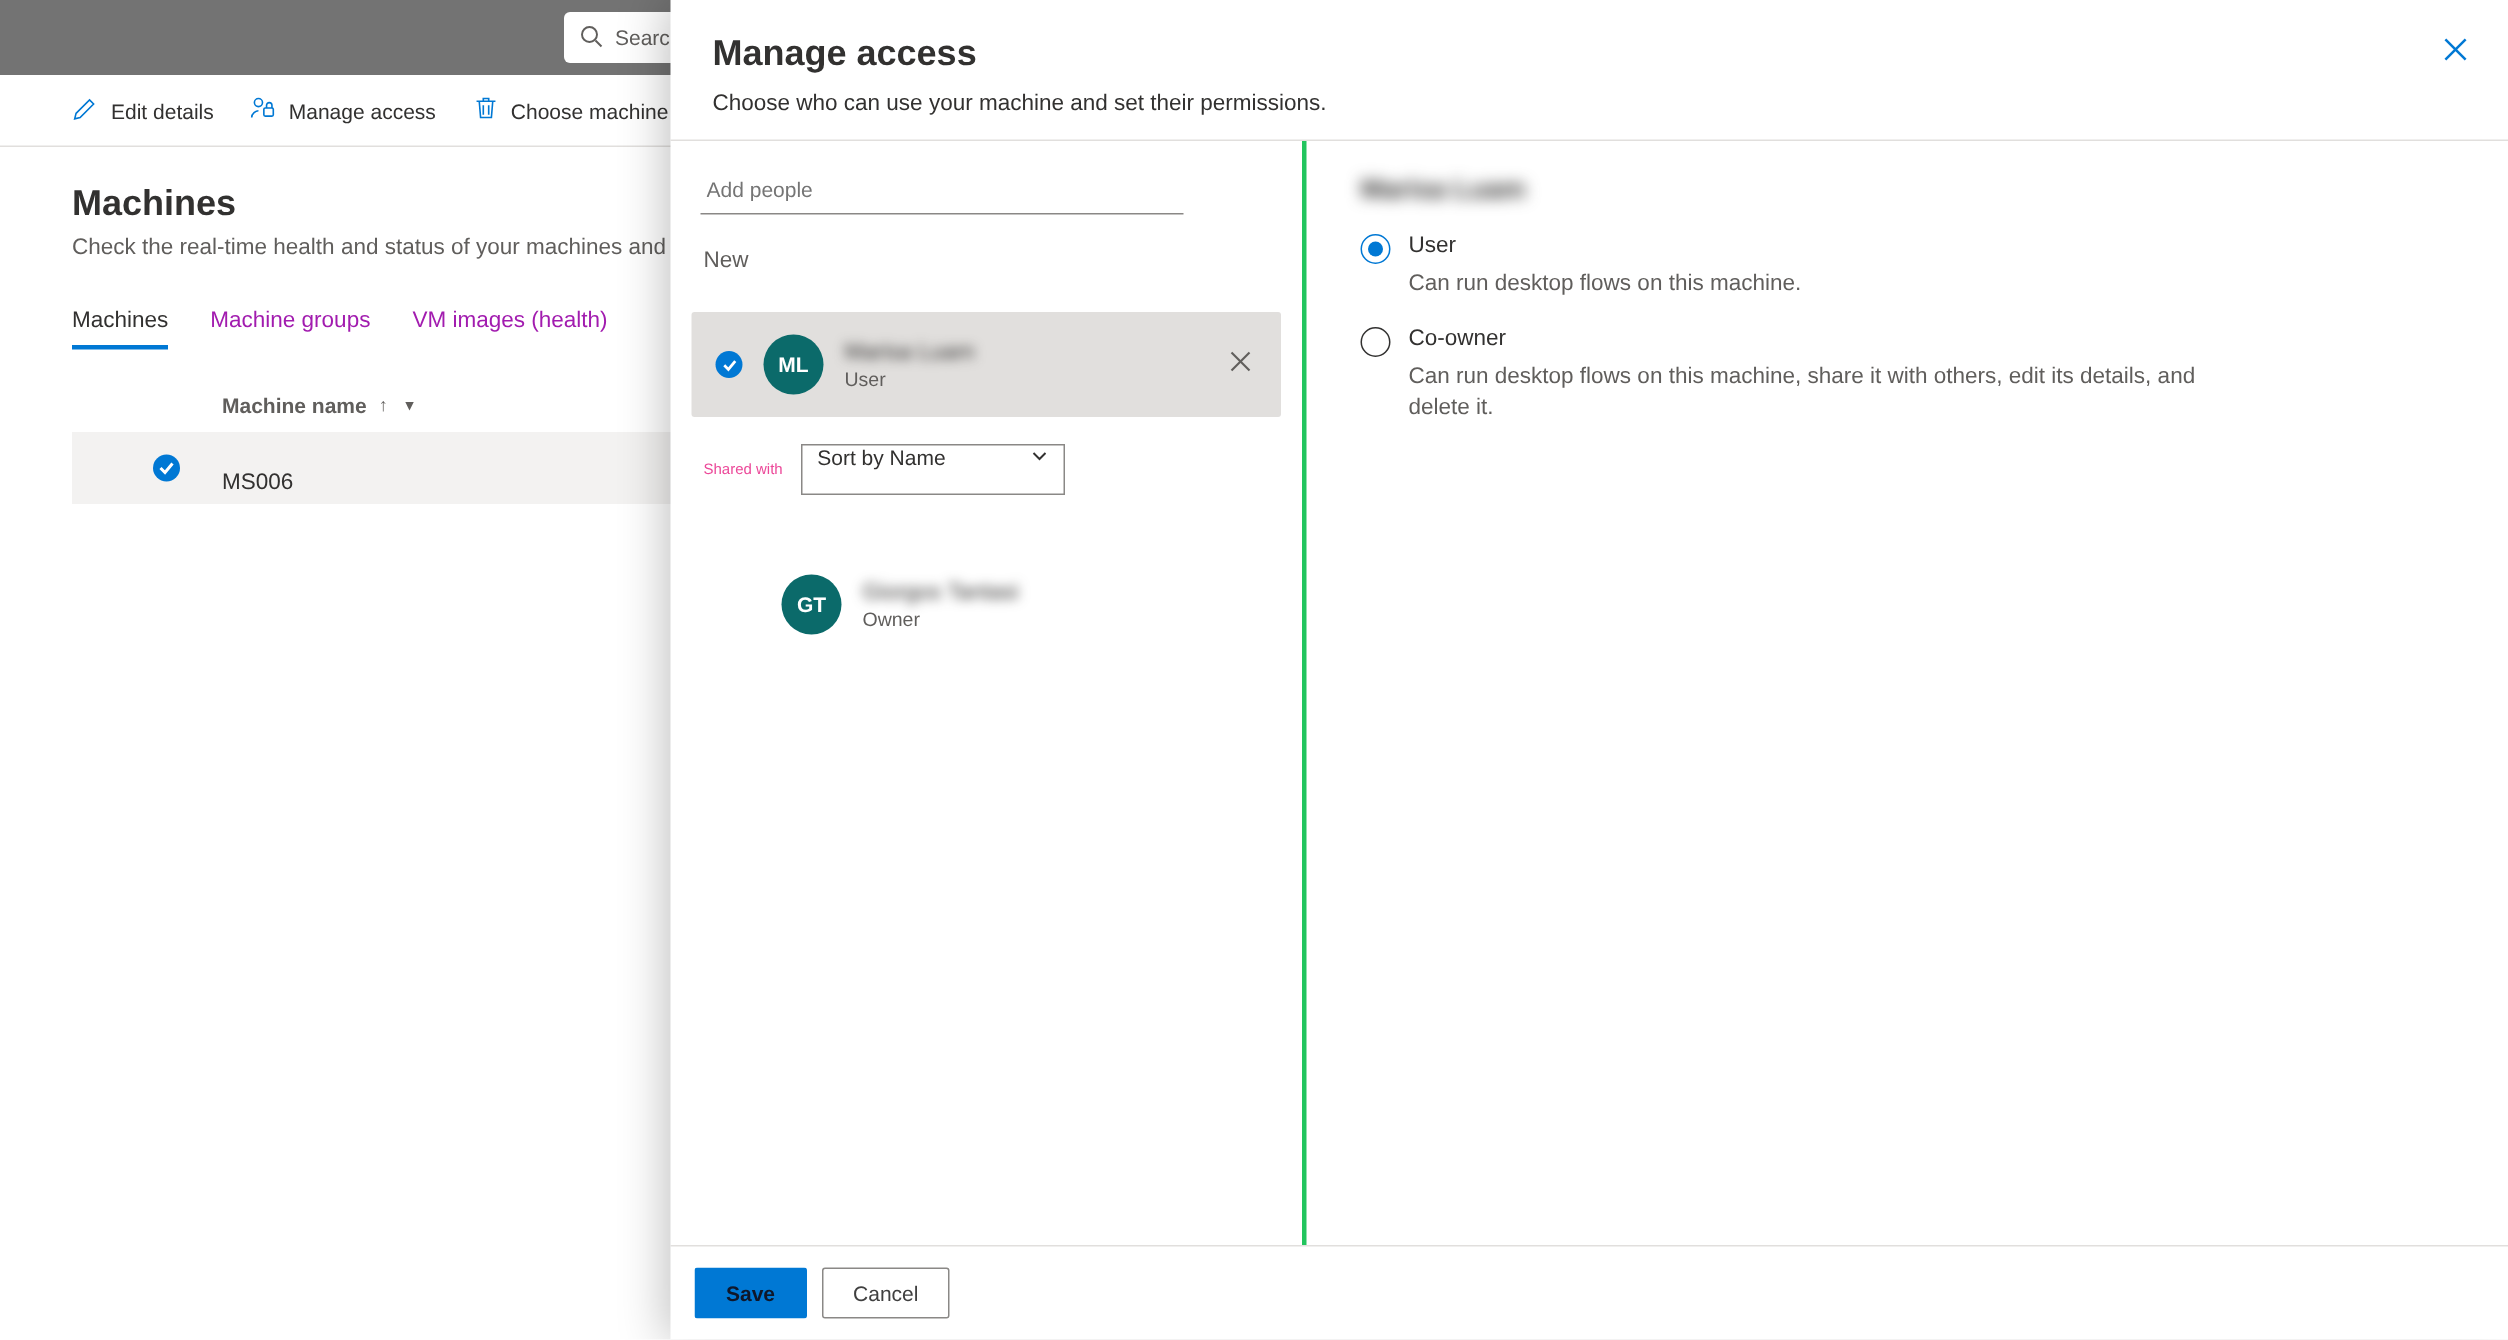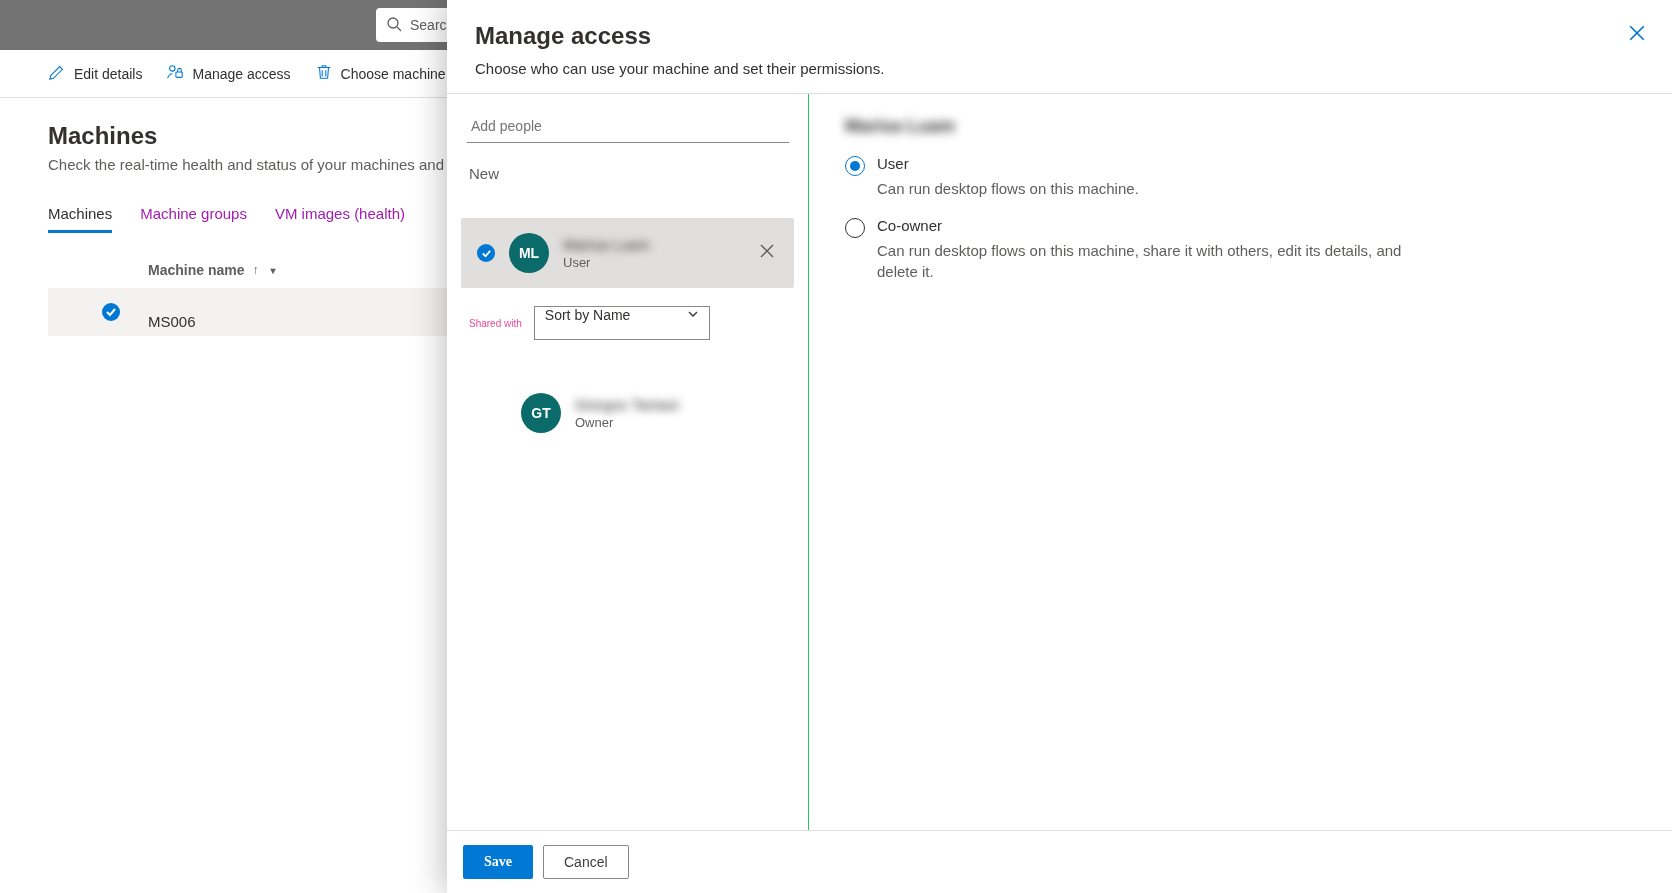--- a/index.html
+++ b/index.html
@@ -36,25 +36,25 @@
 
   
   .panel { position: absolute; top: 0; right: 0; bottom: 0; width: 1225px; background: #fff; box-shadow: -4px 0 30px rgba(0,0,0,0.25); display: flex; flex-direction: column; }
   .panel-header { padding: 22px 28px 16px 28px; border-bottom: 1px solid #e1dfdd; position: relative; }
   .panel-title { font-size: 24px; font-weight: 600; margin-bottom: 10px; }
   .panel-subtitle { font-size: 15px; color: #323130; }
   .panel-close { position: absolute; top: 24px; right: 26px; color: #0078d4; cursor: pointer; }
   .panel-close svg { width: 18px; height: 18px; }
 
   .panel-body { flex: 1; display: flex; overflow: hidden; }
-  .panel-left { width: 362px; border-right: 1px solid #22c55e; padding: 18px 14px; display: flex; flex-direction: column; }
+  .panel-left { width: 424px; border-right: 3px solid #22c55e; padding: 18px 14px; display: flex; flex-direction: column; }
   .panel-right { flex: 1; padding: 22px 36px; }
 
   .add-people { border: none; border-bottom: 1px solid #8a8886; padding: 6px 4px 8px 4px; font-size: 14px; width: 322px; outline: none; margin-left: 6px; margin-bottom: 22px; }
-  .section-label { font-size: 15px; color: #605e5c; margin-left: 8px; margin-bottom: 16px; }
+  .section-label { font-size: 15px; color: #605e5c; margin-left: 8px; margin-bottom: 6px; }
 
   .person-row { display: flex; align-items: center; gap: 14px; height: 70px; padding: 0 16px; border-radius: 2px; margin-top: 20px; }
   .person-row.selected { background: #e1dfdd; }
   .person-row .mini-check { width: 18px; height: 18px; border-radius: 50%; background: #0078d4; display: flex; align-items: center; justify-content: center; flex-shrink: 0; }
   .person-row .mini-check svg { width: 11px; height: 11px; color: #fff; }
   .avatar { width: 40px; height: 40px; border-radius: 50%; background: #0b6a6a; color: #fff; display: flex; align-items: center; justify-content: center; font-size: 14px; font-weight: 600; flex-shrink: 0; }
   .person-info { flex: 1; display: flex; flex-direction: column; gap: 2px; }
   .person-name { font-size: 15px; color: #323130; filter: blur(4px); user-select: none; }
   .person-role { font-size: 13px; color: #605e5c; }
   .remove-x { color: #605e5c; cursor: pointer; padding: 4px; }
@@ -73,21 +73,21 @@
   .radio-item { display: flex; align-items: flex-start; gap: 12px; margin-bottom: 18px; }
   .radio { width: 20px; height: 20px; border: 1px solid #323130; border-radius: 50%; display: flex; align-items: center; justify-content: center; cursor: pointer; flex-shrink: 0; margin-top: 1px; }
   .radio.checked { border-color: #0078d4; }
   .radio.checked::after { content: ""; width: 10px; height: 10px; background: #0078d4; border-radius: 50%; }
   .radio-texts { display: flex; flex-direction: column; gap: 6px; max-width: 560px; }
   .radio-label { font-size: 15px; color: #323130; }
   .radio-desc { font-size: 15px; color: #605e5c; line-height: 1.4; }
 
   .panel-footer { border-top: 1px solid #e1dfdd; padding: 14px 16px; display: flex; gap: 10px; }
   .btn { height: 34px; padding: 0 20px; font-size: 14px; border-radius: 2px; cursor: pointer; border: 1px solid transparent; }
-  .btn-primary { background: #0078d4; color: #ffffff; font-weight: 600; font-family: Liberation Serif, serif; }
+  .btn-primary { background: #0078d4; color: #0f172a; font-weight: 600; }
   .btn-default { background: #fff; color: #404040; border: 1px solid #8a8886; }
 </style>
 </head>
 <body>
 
 <div class="topbar">
   <div class="search-box">
     <span>
       <svg viewBox="0 0 16 16" fill="none" stroke="currentColor" stroke-width="1.3">
           <circle cx="7" cy="7" r="5"></circle>

